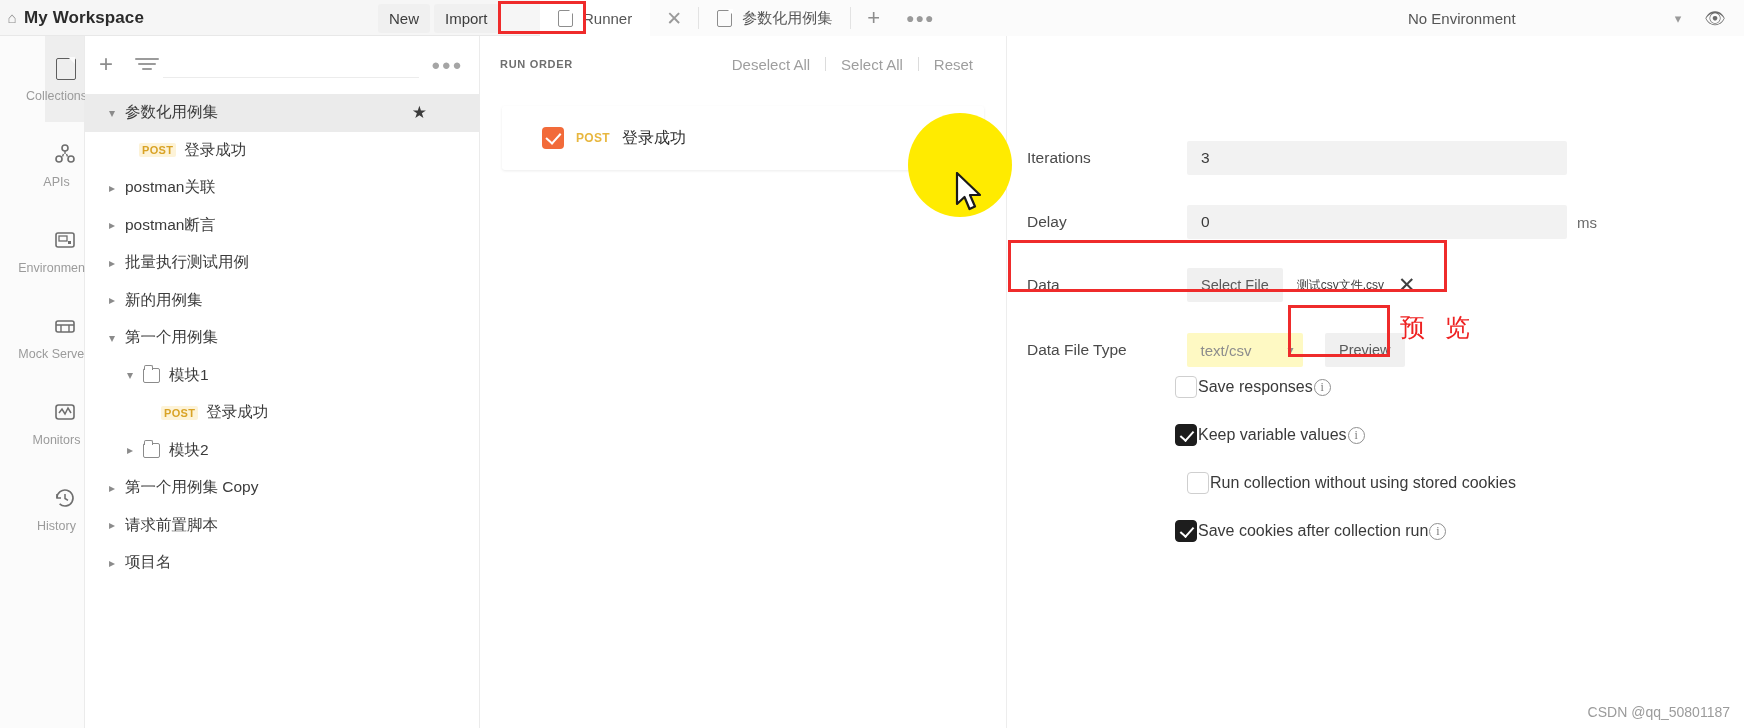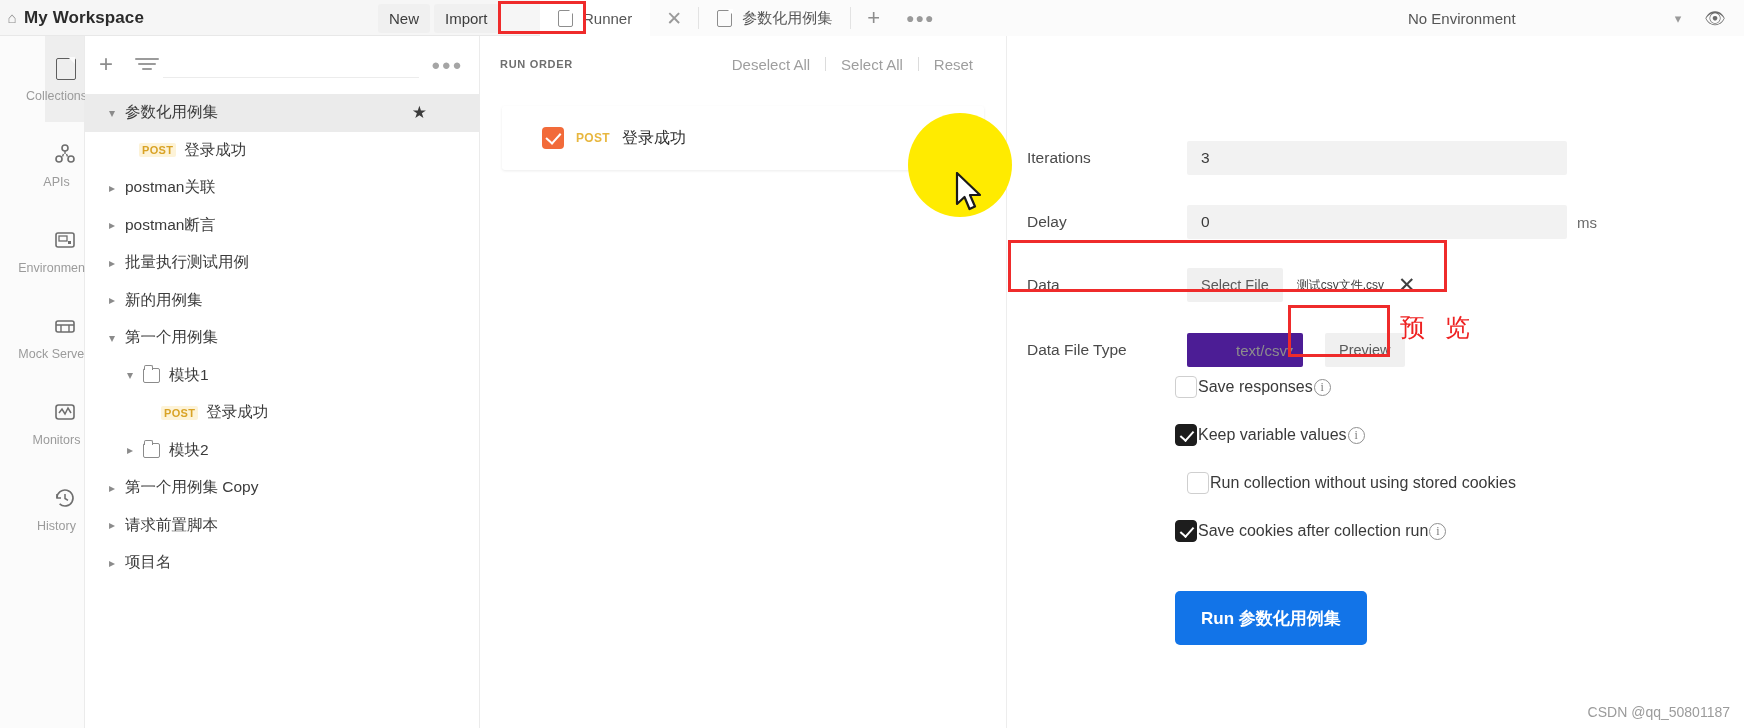--- a/index.html
+++ b/index.html
@@ -179,23 +179,23 @@
 
   .btn-grey {
     height: 34px; background: #f0f0f0; border-radius: 2px;
     display: flex; align-items: center; padding: 0 14px;
     font-size: 14.5px; color: #5a5a5a; cursor: pointer; white-space: nowrap;
   }
   .file-name { font-size: 12px; color: #3f3f3f; margin-left: 14px; white-space: nowrap; }
   .file-x { font-size: 21px; color: #3f3f3f; margin-left: 14px; cursor: pointer; font-weight: 300; }
 
   .select-box {
-    height: 34px; width: 116px; background: #4c1d95; border-radius: 2px;
-    display: flex; align-items: center; justify-content: flex-end;
-    padding: 0 10px 0 14px; font-size: 15px; color: #8d8d8d; cursor: pointer;
+    height: 34px; width: 116px; background: #fef9c3; border-radius: 2px;
+    display: flex; align-items: center; justify-content: center;
+    padding: 0 10px 0 14px; font-size: 15px; color: #8d8d8d; cursor: pointer; gap: 36px;
   }
   .select-caret { font-size: 12px; color: #8d8d8d; }
 
   .chk-row {
     position: absolute; left: 168px; display: flex; align-items: center; gap: 1px;
     cursor: pointer; white-space: nowrap;
   }
   .chk {
     width: 22px; height: 22px; border-radius: 4px; flex: none;
     border: 1.8px solid #cfcfcf; background: #fff;
@@ -483,21 +483,20 @@
       <span class="chk"></span>
       <span class="chk-lbl">Run collection without using stored cookies</span>
     </div>
 
     <div class="chk-row" style="top:484px;">
       <span class="chk on"></span>
       <span class="chk-lbl">Save cookies after collection run</span>
       <span class="info-i">i</span>
     </div>
 
-    <div class="run-btn">Run 参数化用例集</div>
   </div>
 
   <div class="anno-box" style="left:498px; top:1px; width:88px; height:33px;"></div>
   <div class="anno-box" style="left:1008px; top:240px; width:439px; height:52px;"></div>
   <div class="anno-box" style="left:1288px; top:305px; width:102px; height:52px;"></div>
 
   <div class="anno-text" style="left:1400px; top:311px;">预 览</div>
 
   <div class="cursor-highlight"></div>
   <svg class="cursor-arrow" width="32" height="44" viewBox="0 0 32 44">

